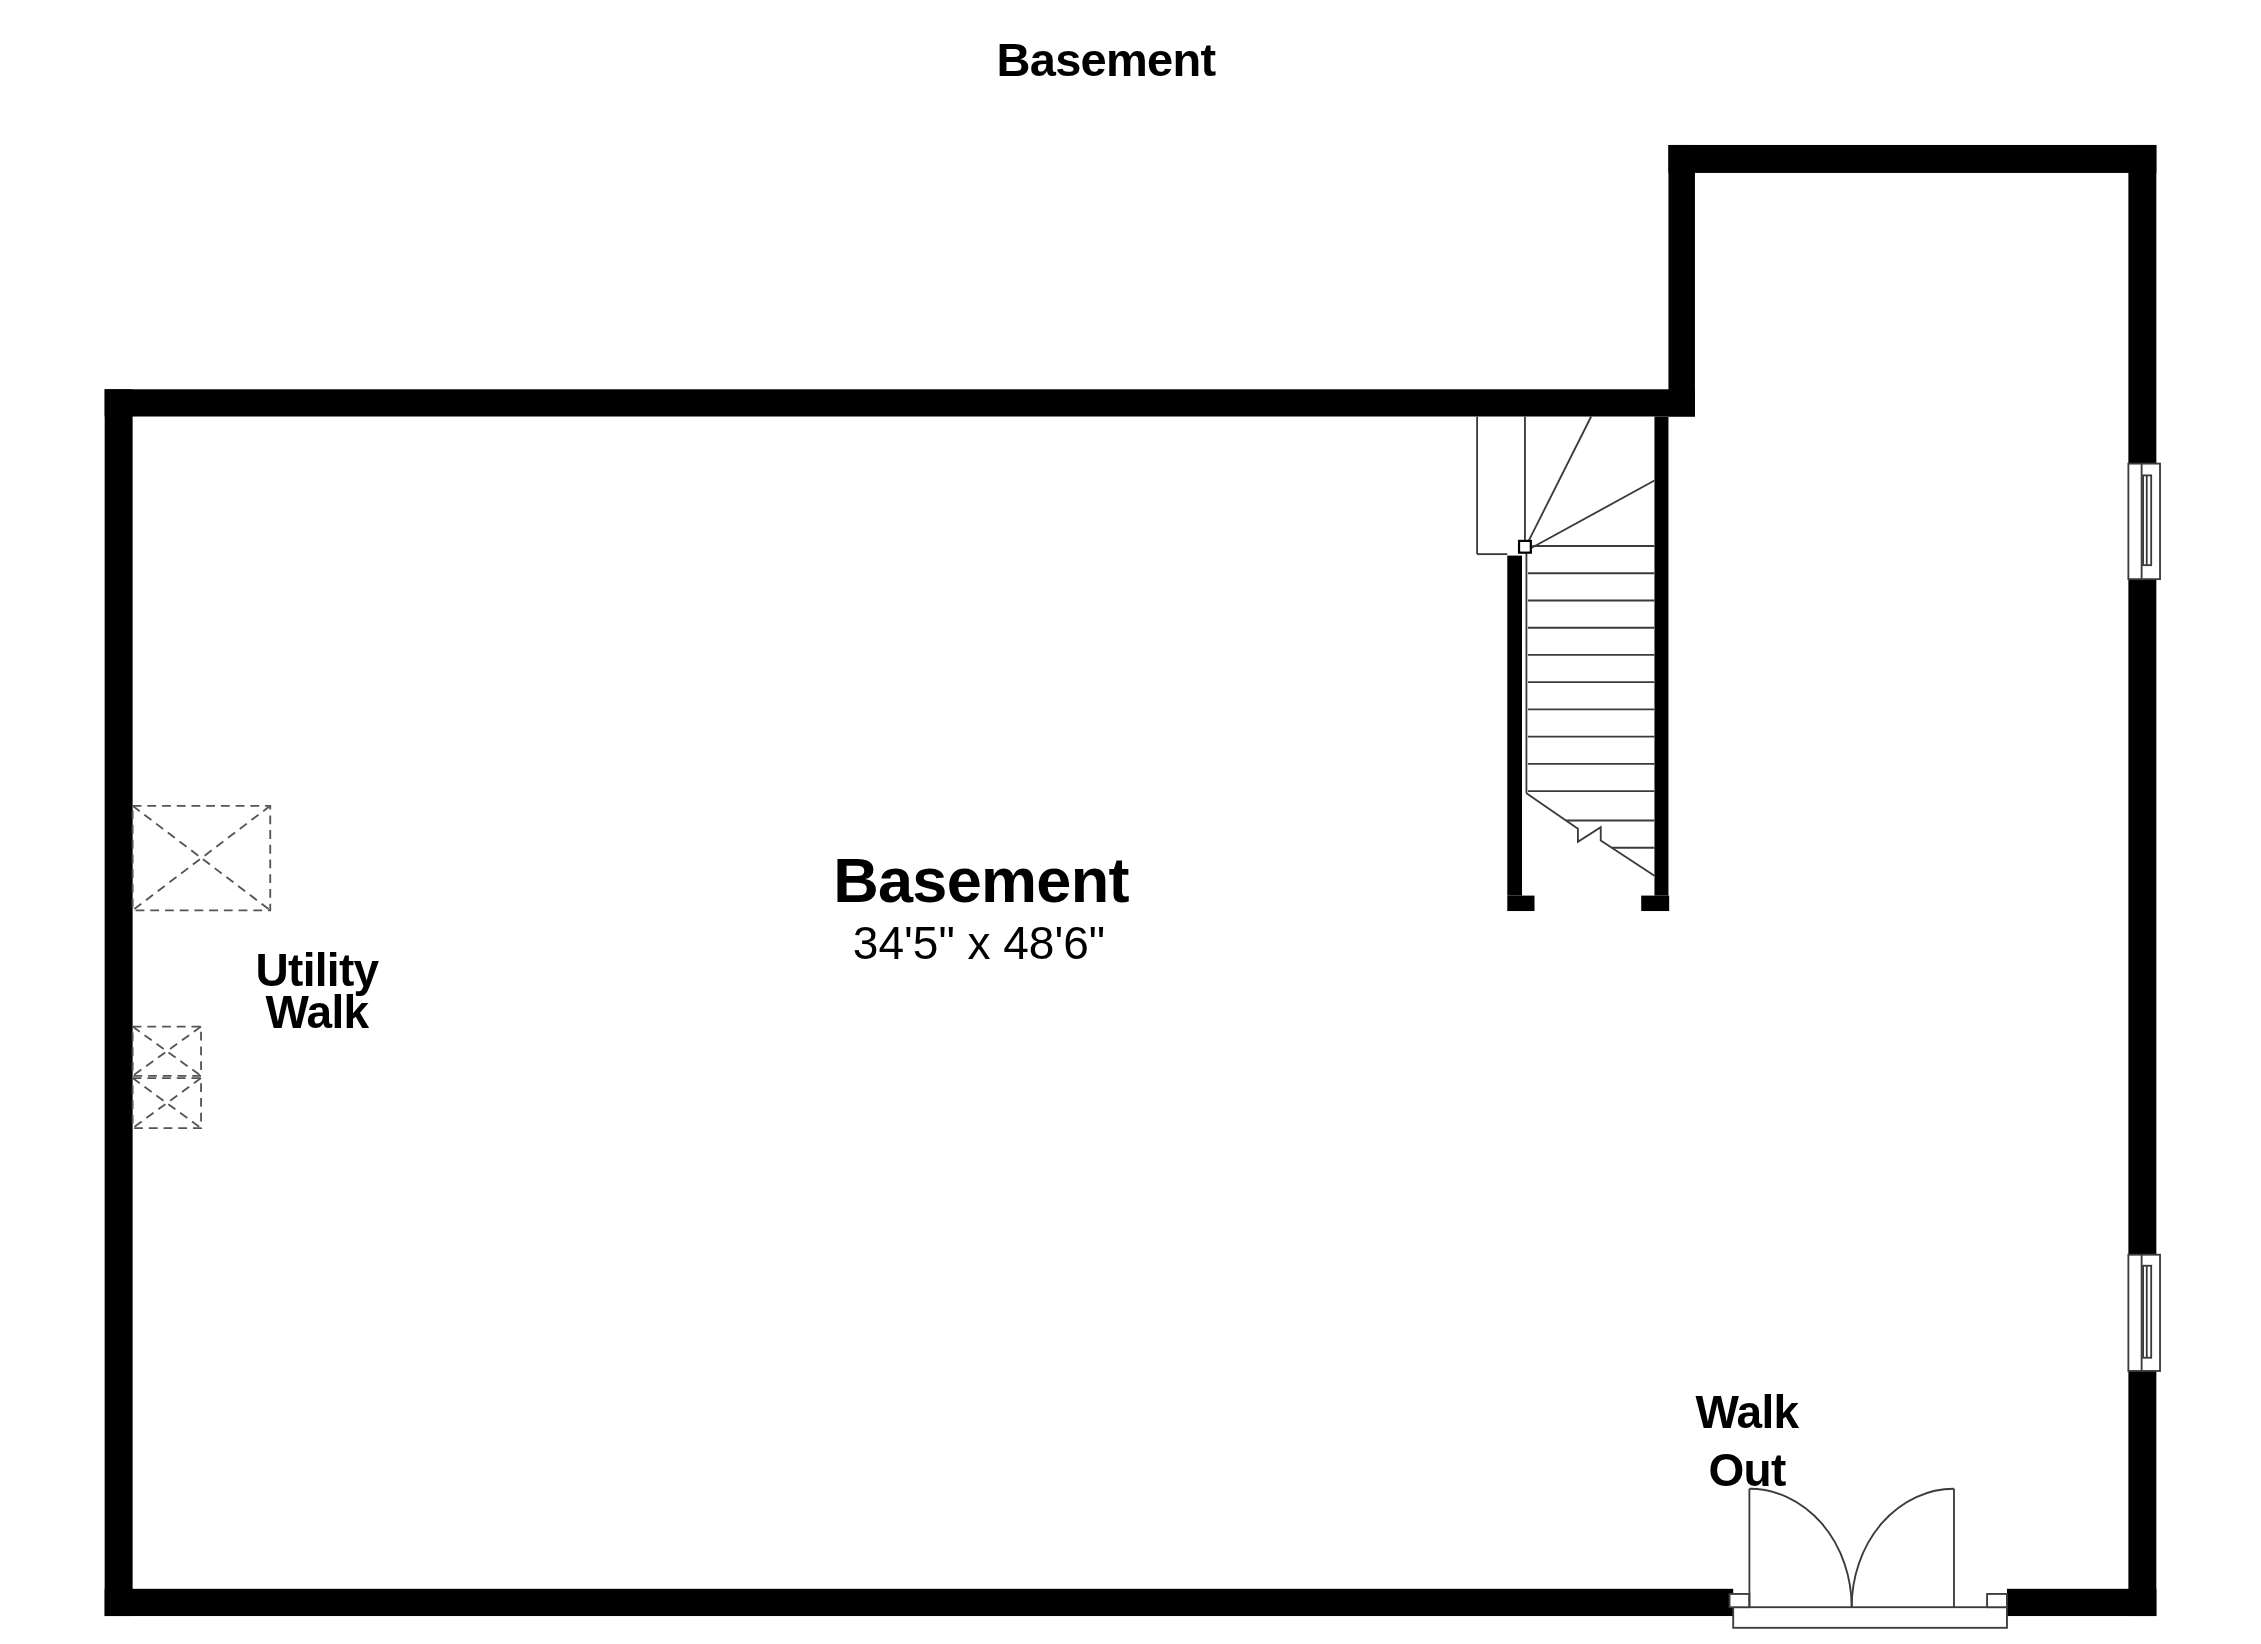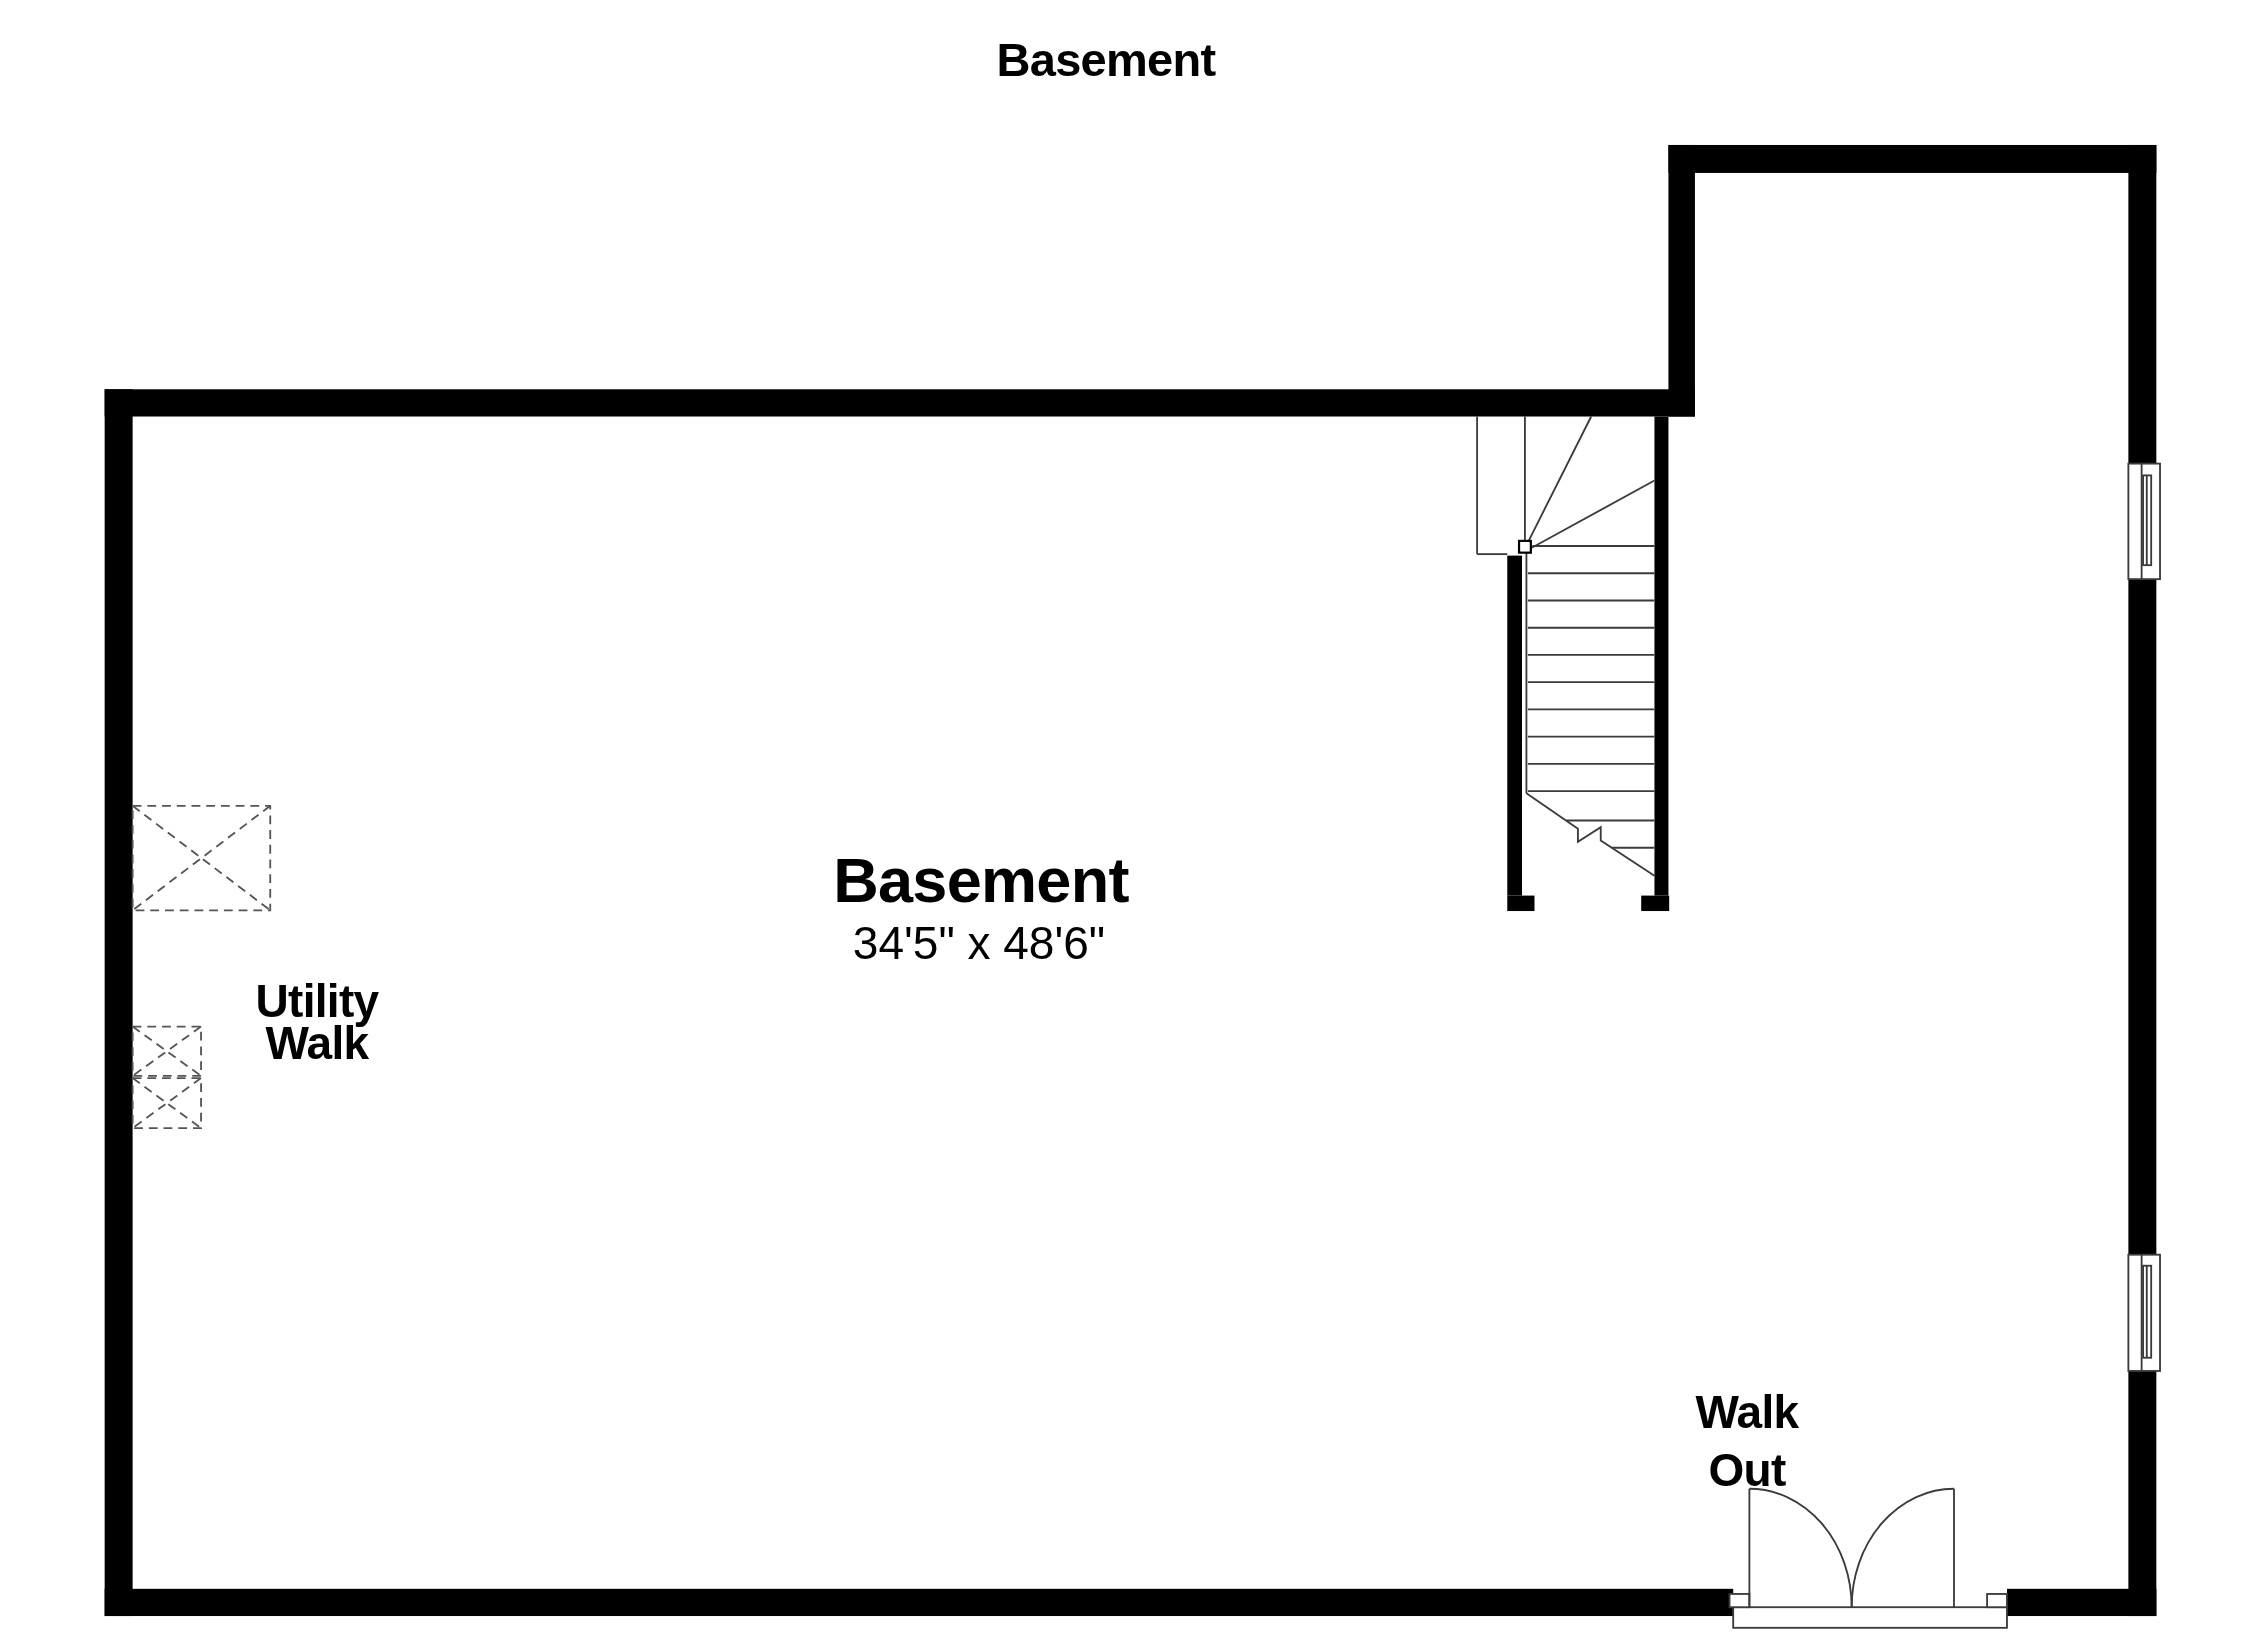--- a/index.html
+++ b/index.html
@@ -126,21 +126,21 @@
         <line x1="180" y1="1465" x2="273" y2="1533"></line>
         <line x1="273" y1="1465" x2="180" y2="1533"></line>
       </g>
     </g>
   </svg>
 
   <div class="label room-name" style="left:981px; top:844px;">Basement</div>
 
   <div class="label room-dims" style="left:979px; top:916px;">34'5" x 48'6"</div>
 
-  <div class="label utility-lbl" style="left:317px; top:980px;">
+  <div class="label utility-lbl" style="left:317px; top:949px;">
     <div>Utility</div>
     <div>Walk</div>
   </div>
 
   <div class="label walkout-lbl" style="left:1747px; top:1384px;">
     <div>Walk</div>
     <div>Out</div>
   </div>
 
 </div>

